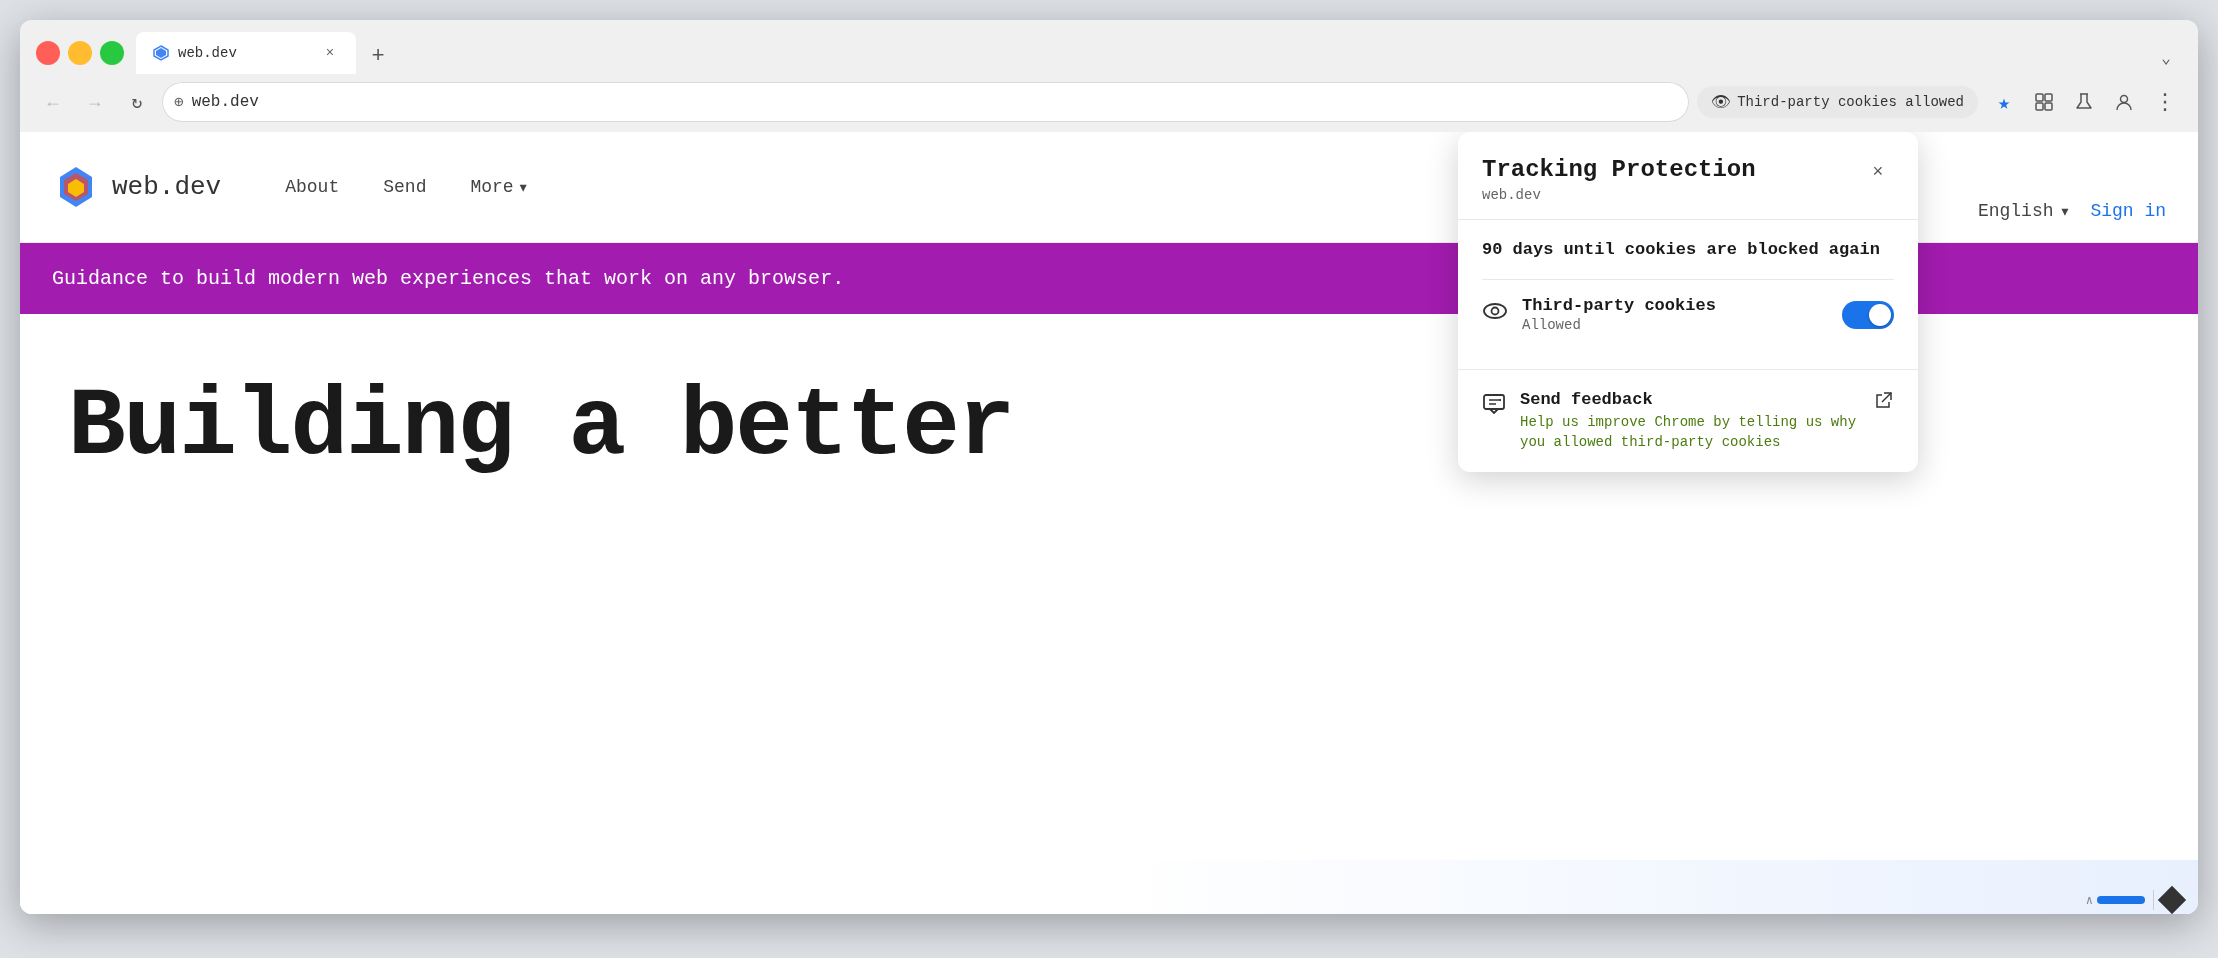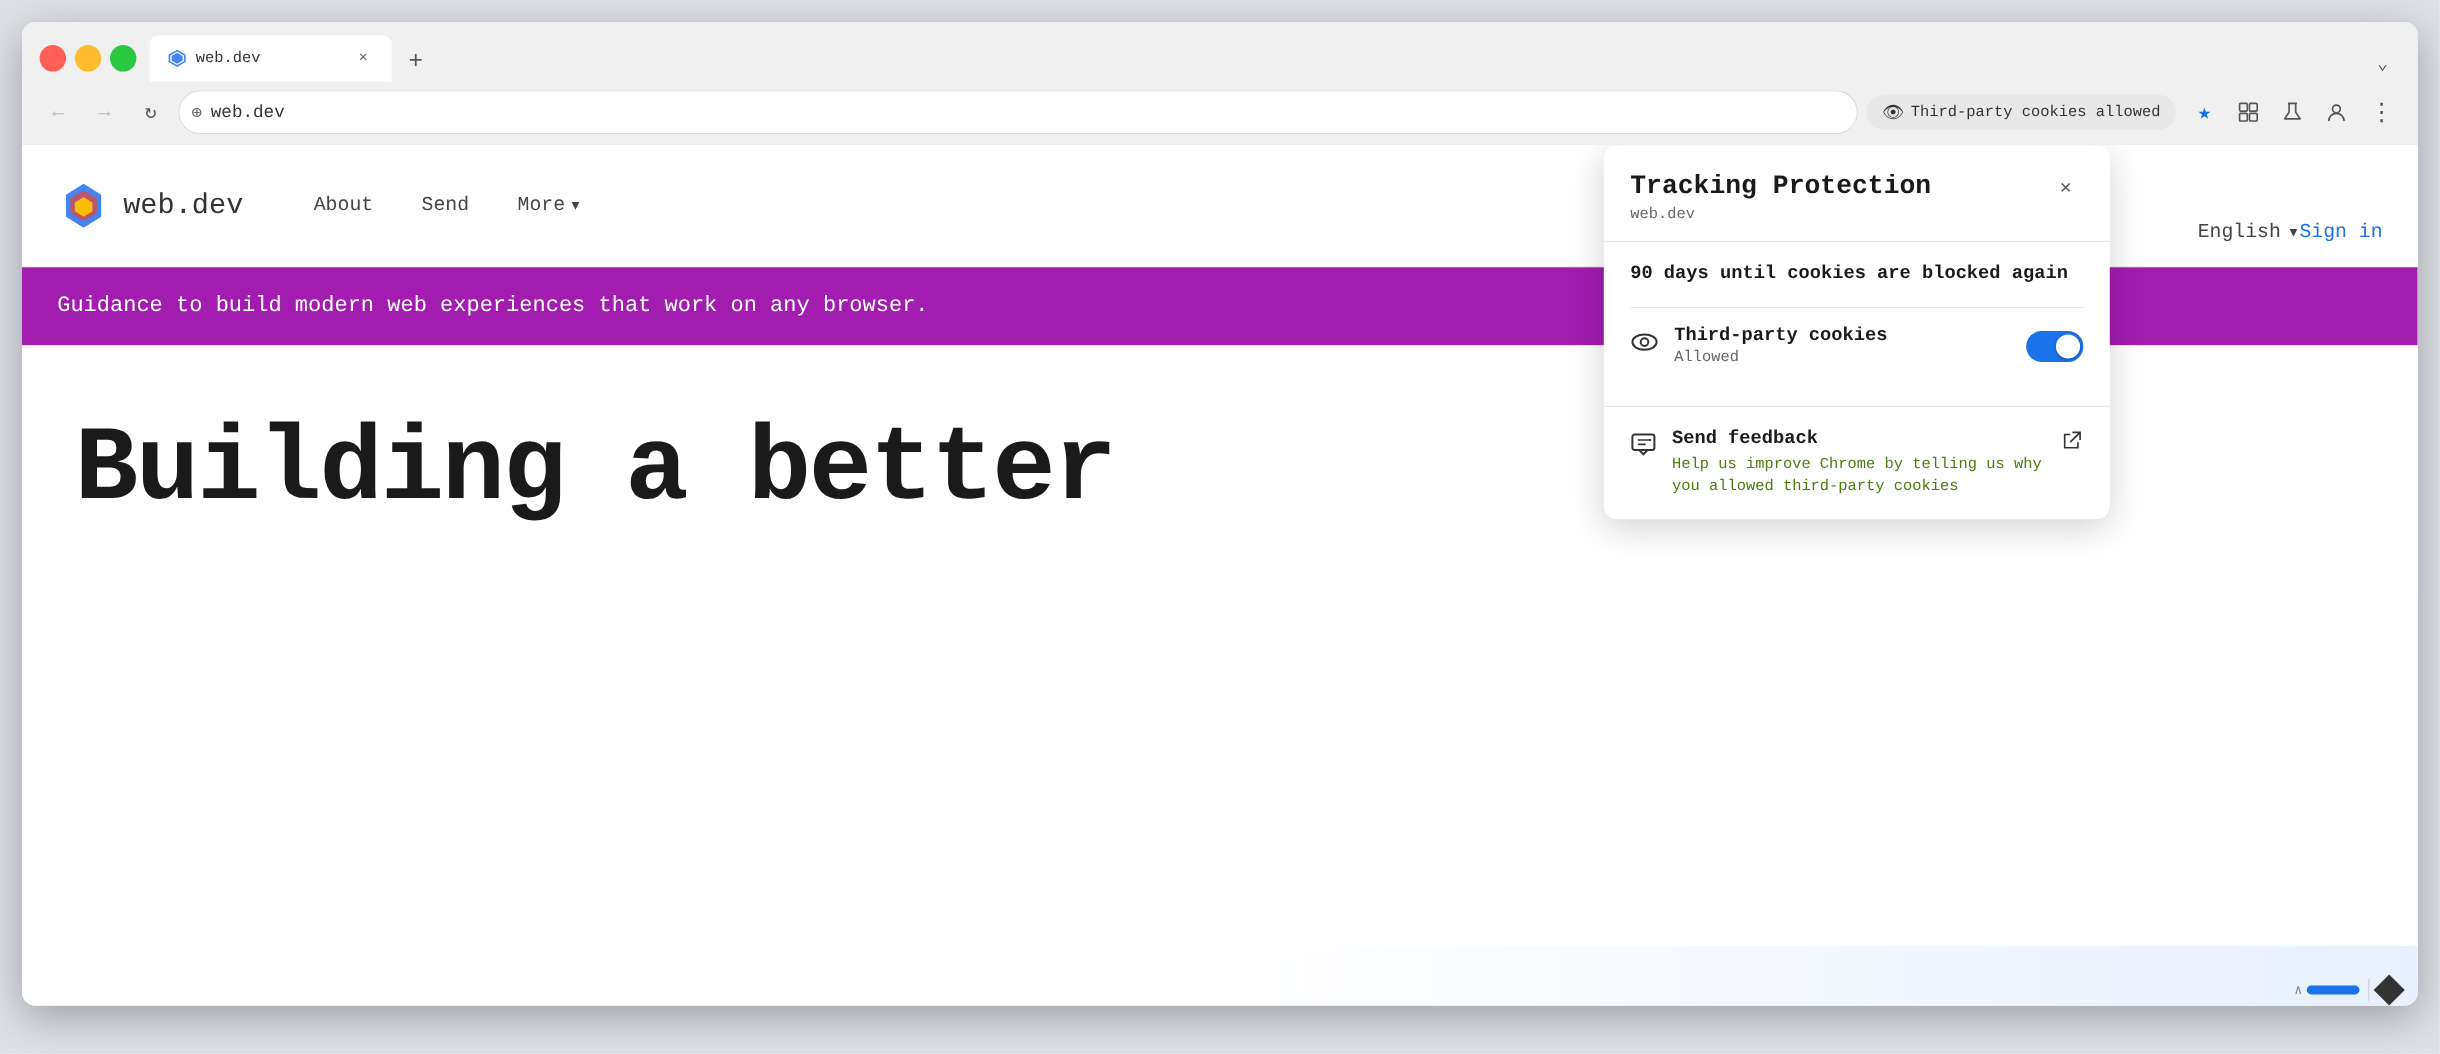--- a/index.html
+++ b/index.html
@@ -252,20 +252,21 @@
     .nav-link-more {
       display: flex;
       align-items: center;
       gap: 4px;
     }
 
     .nav-right {
       margin-left: auto;
       display: flex;
       align-items: center;
+      gap: 20px;
       margin-top: 48px;
     }
 
     .lang-btn {
       display: flex;
       align-items: center;
       gap: 6px;
       font-size: 18px;
       color: #444;
       cursor: pointer;

